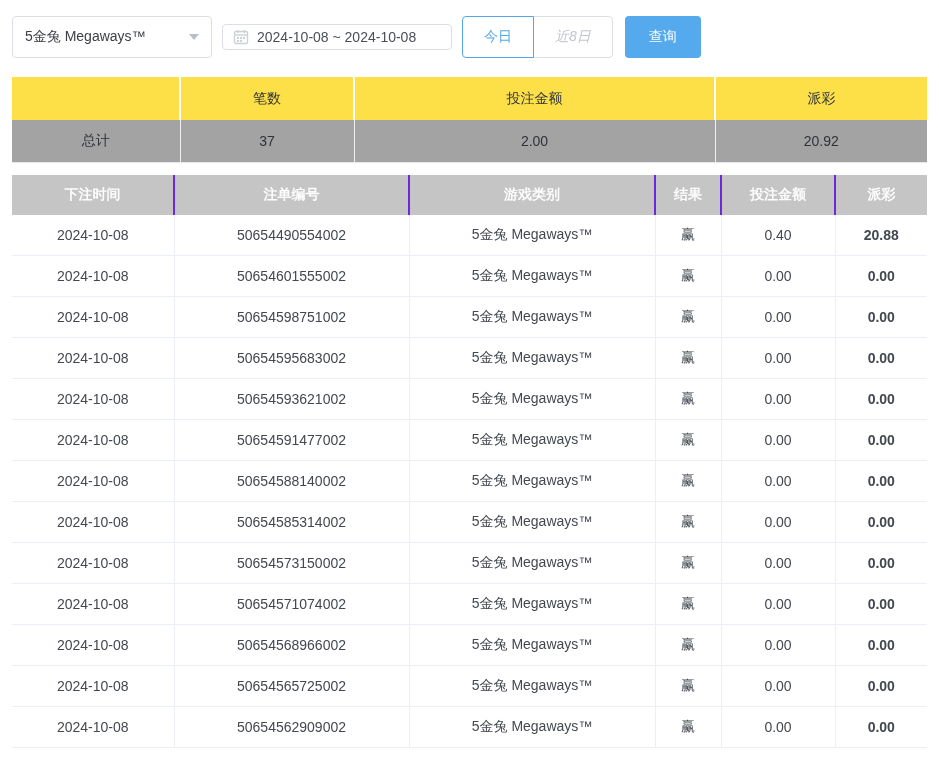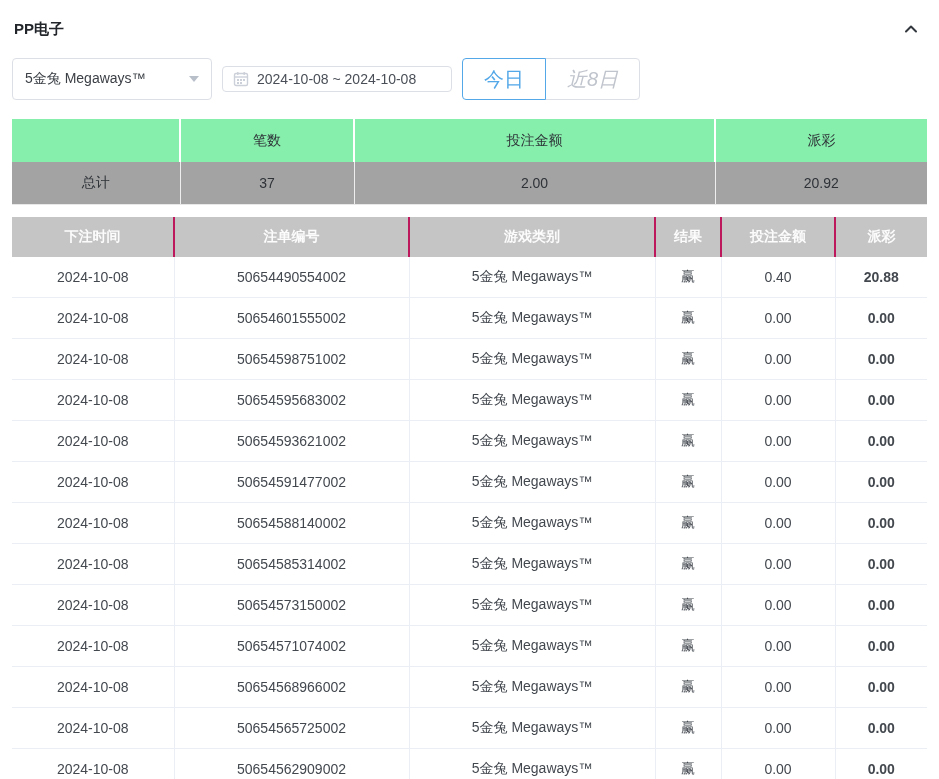--- a/index.html
+++ b/index.html
@@ -25,73 +25,63 @@
   .caret-down{width:0;height:0;border-left:5px solid transparent;border-right:5px solid transparent;border-top:6px solid #b9bfc9;}
   .date-box{
     box-sizing:border-box;width:230px;height:26px;border:1px solid #dcdfe6;border-radius:4px;
     display:flex;align-items:center;padding:0 10px;margin-left:10px;cursor:pointer;
     font-size:14px;color:#4a4f57;background:#fff;
   }
   .date-box .cal{margin-right:8px;flex:0 0 auto;display:flex;}
   .btn-group{display:flex;margin-left:10px;}
   .qbtn{
     box-sizing:border-box;height:42px;padding:0 21px;background:#fff;border:1px solid #dcdfe6;
-    font-size:20px;color:#c0c4cc;cursor:pointer;margin-left:-1px;position:relative;
+    font-size:14px;color:#c0c4cc;cursor:pointer;margin-left:-1px;position:relative;
     font-family:inherit;
   }
   .qbtn:first-child{border-radius:4px 0 0 4px;margin-left:0;}
   .qbtn:last-child{border-radius:0 4px 4px 0;font-style:italic;}
   .qbtn.active{color:#54a8e8;border-color:#54a8e8;z-index:2;}
   .search-btn{
     box-sizing:border-box;height:42px;width:76px;margin-left:12px;border:none;border-radius:4px;
     background:#55aaee;color:#fff;font-size:14px;cursor:pointer;font-family:inherit;
   }
 
   
   table{border-collapse:collapse;table-layout:fixed;}
   .summary{width:915px;font-size:14px;margin-bottom:12px;}
   .summary th{
-    background:#86efac;height:41px;font-weight:normal;color:#2f3338;
+    background:#fde047;height:41px;font-weight:normal;color:#2f3338;
     border-right:2px solid #fff;text-align:center;
   }
   .summary th:last-child{border-right:none;}
   .summary td{
     height:40px;text-align:center;color:#2f3338;background:#a3a3a3;
     border-bottom:1px solid #e8e8e8;border-right:1px solid #eeeeee;
   }
   .summary td:last-child{border-right:none;}
 
   
   .records{width:915px;font-size:14px;}
   .records th{
     background:#c5c5c5;color:#fcfcfc;font-weight:bold;height:38px;text-align:center;
-    border-right:2px solid #be185d;
+    border-right:2px solid #6d28d9;
   }
   .records th:last-child{border-right:none;}
   .records td{
     height:38px;text-align:center;color:#43484f;background:#fff;
     border-bottom:1px solid #ebeef5;border-right:1px solid #ebeef5;
   }
   .records td:last-child{border-right:none;font-weight:bold;}
 </style>
 </head>
 <body>
 
 <div class="wrap">
 
-  <div class="panel-head">
-    <div class="panel-title">PP电子</div>
-    <button class="collapse-btn">
-      <span style="display:flex;">
-        <svg width="16" height="16" viewBox="0 0 16 16">
-            <polyline points="3,10.5 8,5.5 13,10.5" fill="none" stroke="#33383f" stroke-width="2" stroke-linecap="round" stroke-linejoin="round"></polyline>
-          </svg>
-      </span>
-    </button>
-  </div>
 
   <div class="controls">
 
     <div class="select-box">
       <span>5金兔 Megaways™</span>
       <span class="caret-down"></span>
     </div>
 
     <div class="date-box">
       <span class="cal">
@@ -108,20 +98,21 @@
         </svg>
       </span>
       <span>2024-10-08 ~ 2024-10-08</span>
     </div>
 
     <div class="btn-group">
       <button class="qbtn active">今日</button>
       <button class="qbtn">近8日</button>
     </div>
 
+    <button class="search-btn">查询</button>
   </div>
 
   <table class="summary">
     <colgroup>
         <col style="width:168px">
         <col style="width:174px">
         <col style="width:361px">
         <col style="width:212px">
       </colgroup>
     <thead>

